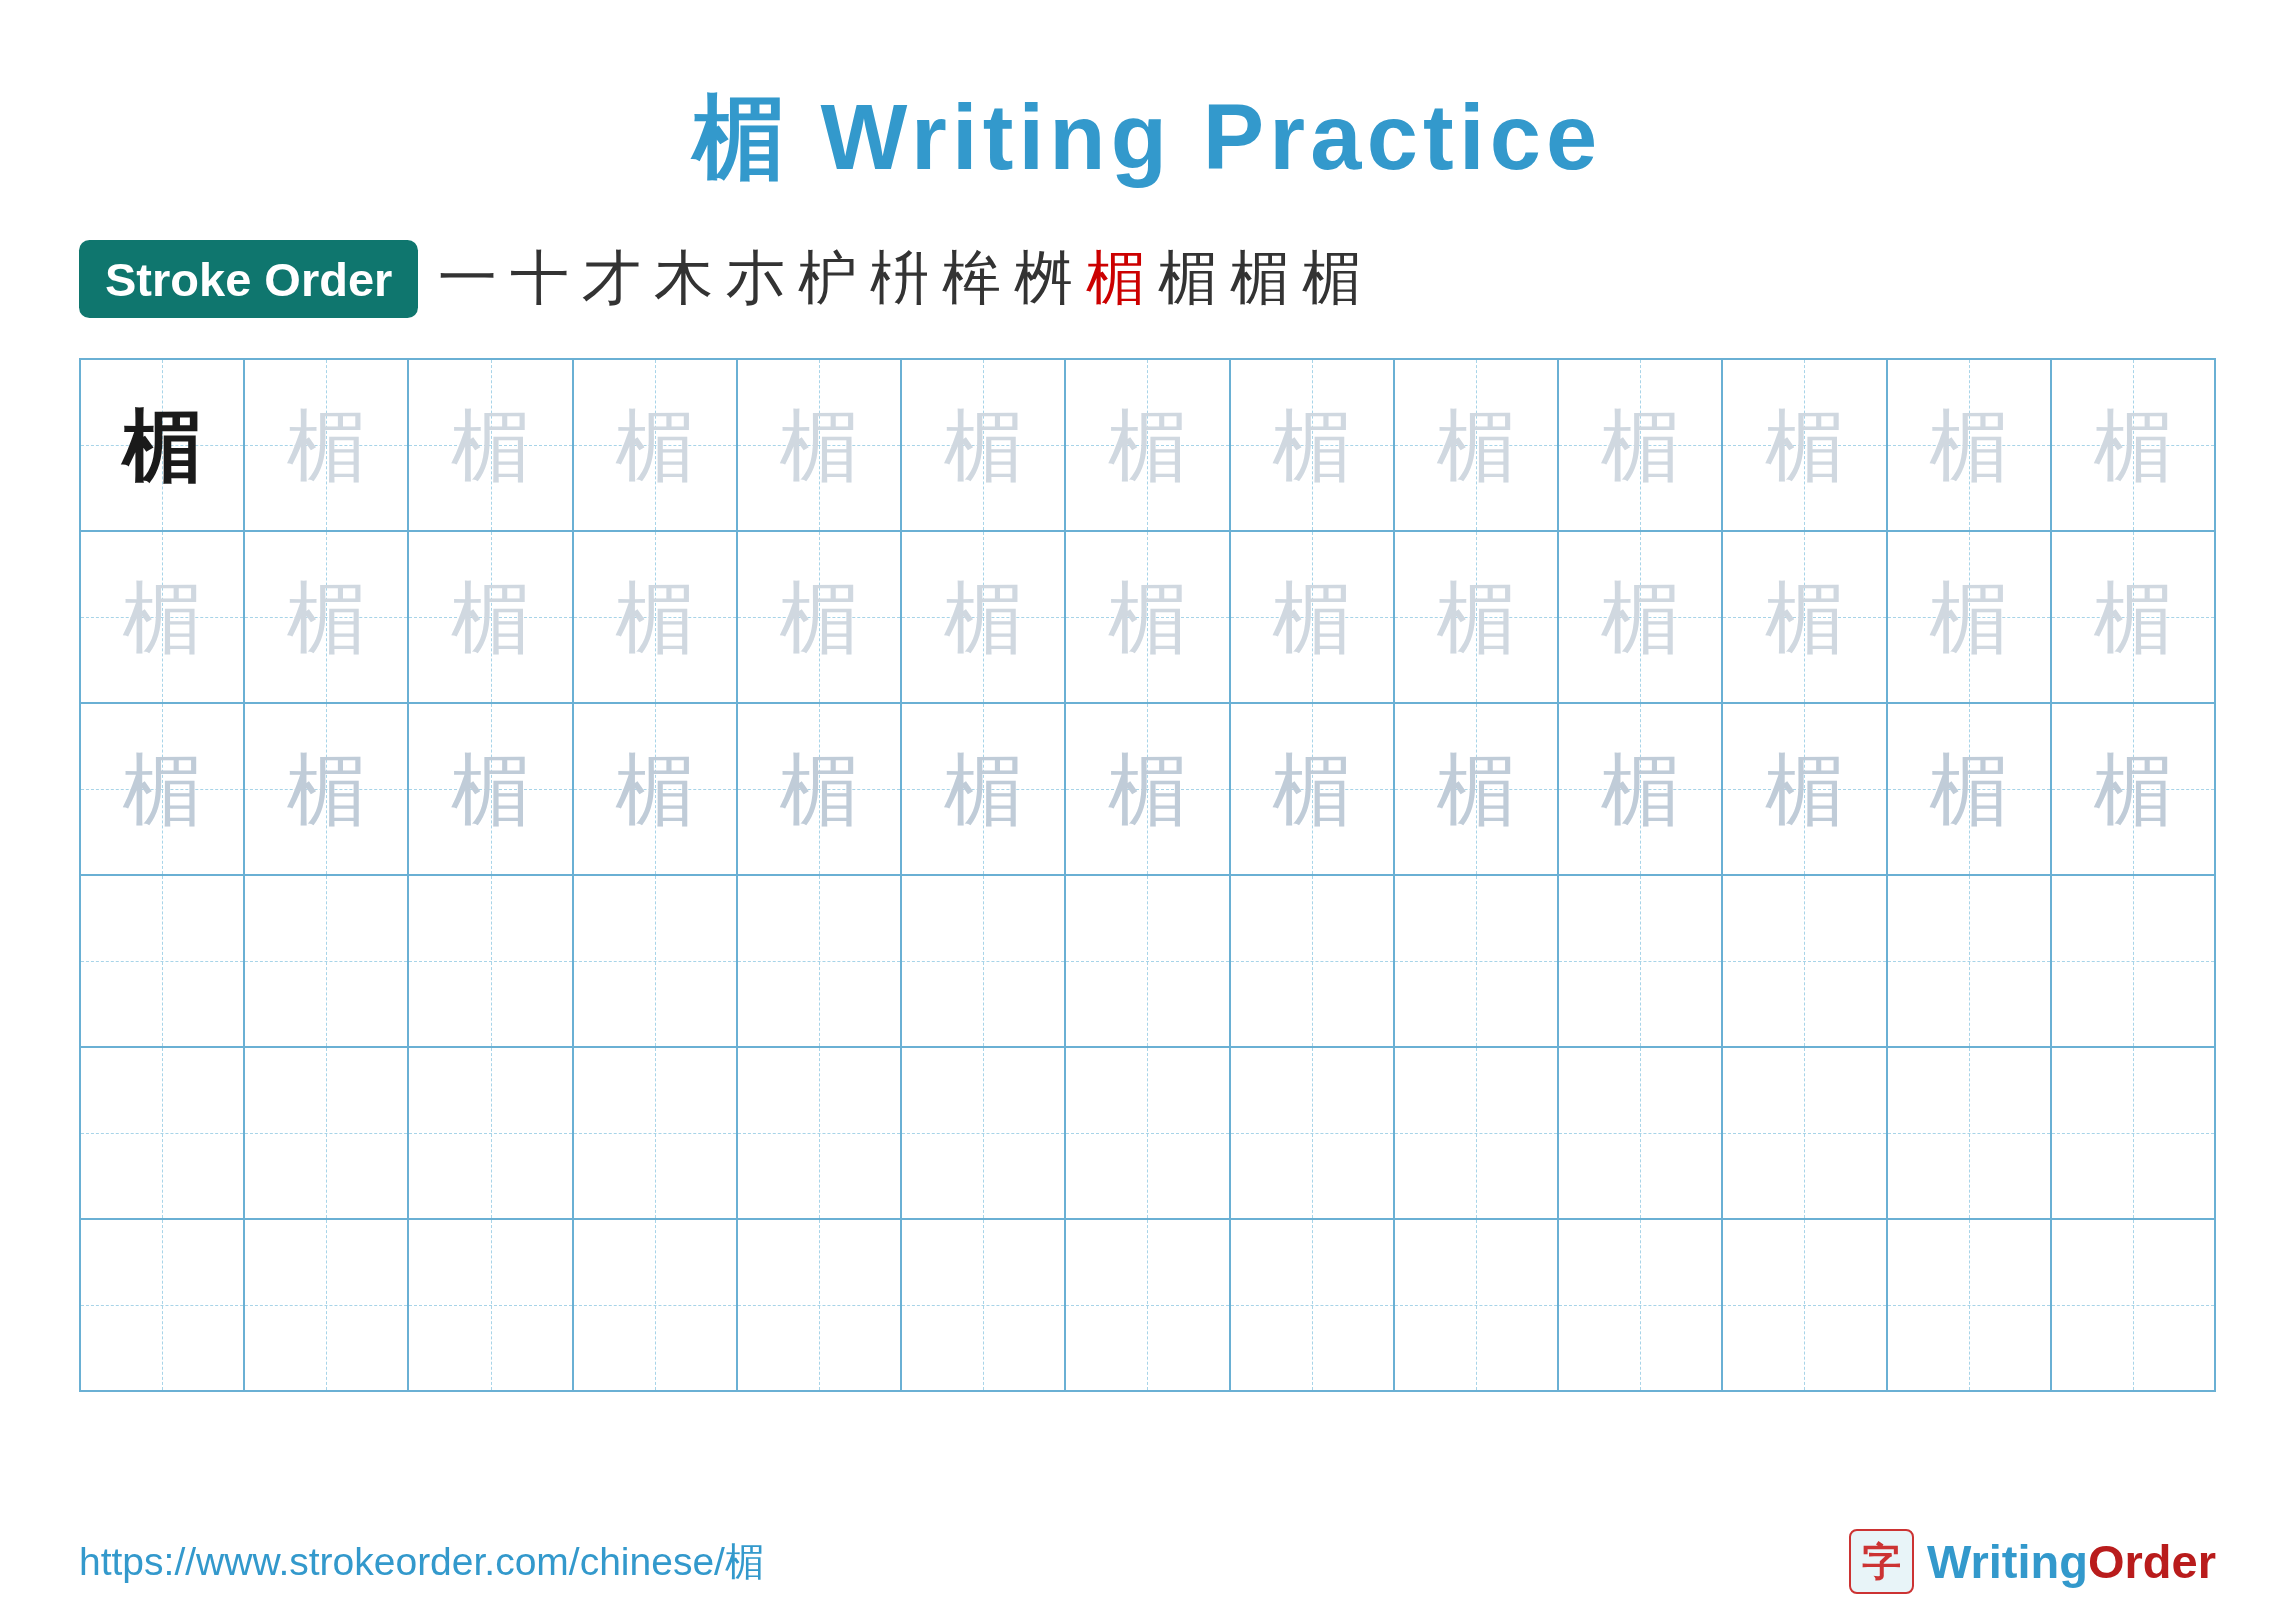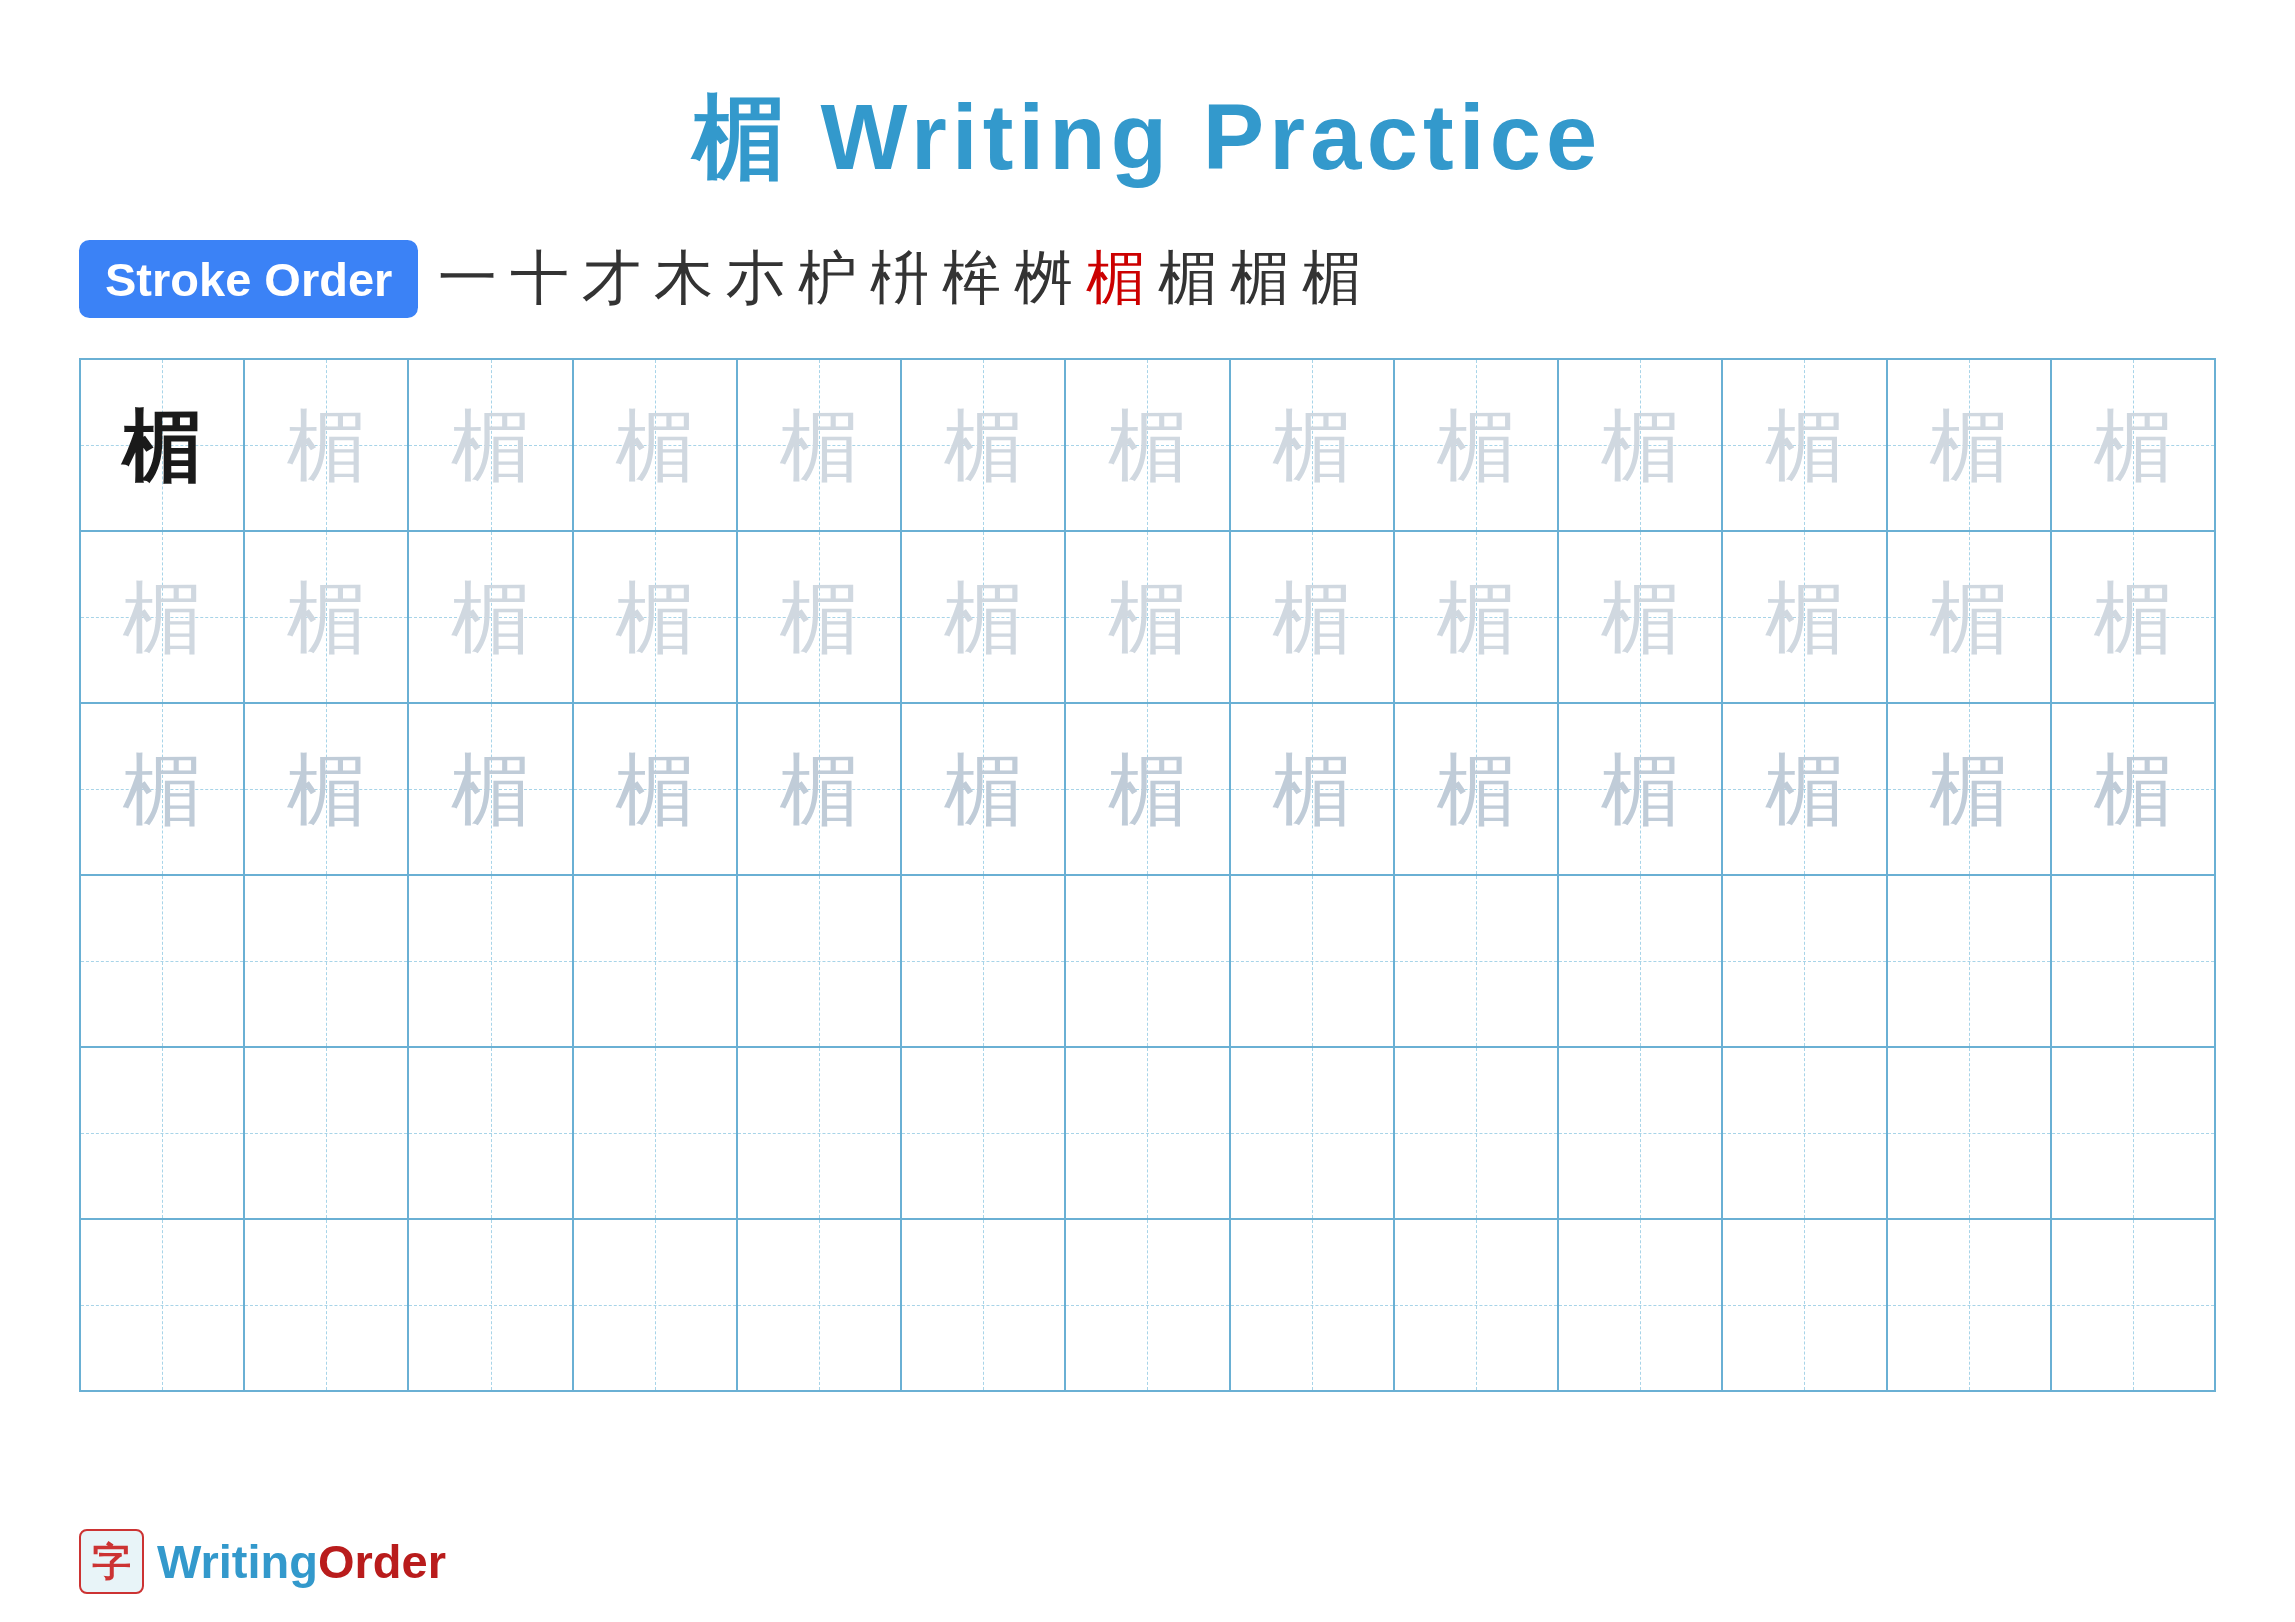--- a/index.html
+++ b/index.html
@@ -33,21 +33,21 @@
 
     
     .stroke-order-row {
       display: flex;
       align-items: center;
       margin-bottom: 39px;
       gap: 19.6px;
     }
 
     .stroke-order-badge {
-      background: #3b82f6;
+      background: #0f766e;
       color: #fff;
       font-size: 47px;
       font-weight: bold;
       padding: 11.8px 26px;
       border-radius: 10.5px;
       white-space: nowrap;
       flex-shrink: 0;
     }
 
     .stroke-chars {
@@ -351,20 +351,21 @@
       <div class="grid-cell"></div>
       <div class="grid-cell"></div>
       <div class="grid-cell"></div>
       <div class="grid-cell"></div>
       <div class="grid-cell"></div>
       <div class="grid-cell"></div>
       <div class="grid-cell"></div>
     </div>
 
   <div class="footer">
+    <div class="footer-url">https://www.strokeorder.com/chinese/楣</div>
     <div class="footer-logo">
       <div class="logo-icon">
         <span>字</span>
       </div>
       <div class="logo-text">
         <span style="color:#3399cc;">Writing</span><span>Order</span>
       </div>
     </div>
   </div>
 

